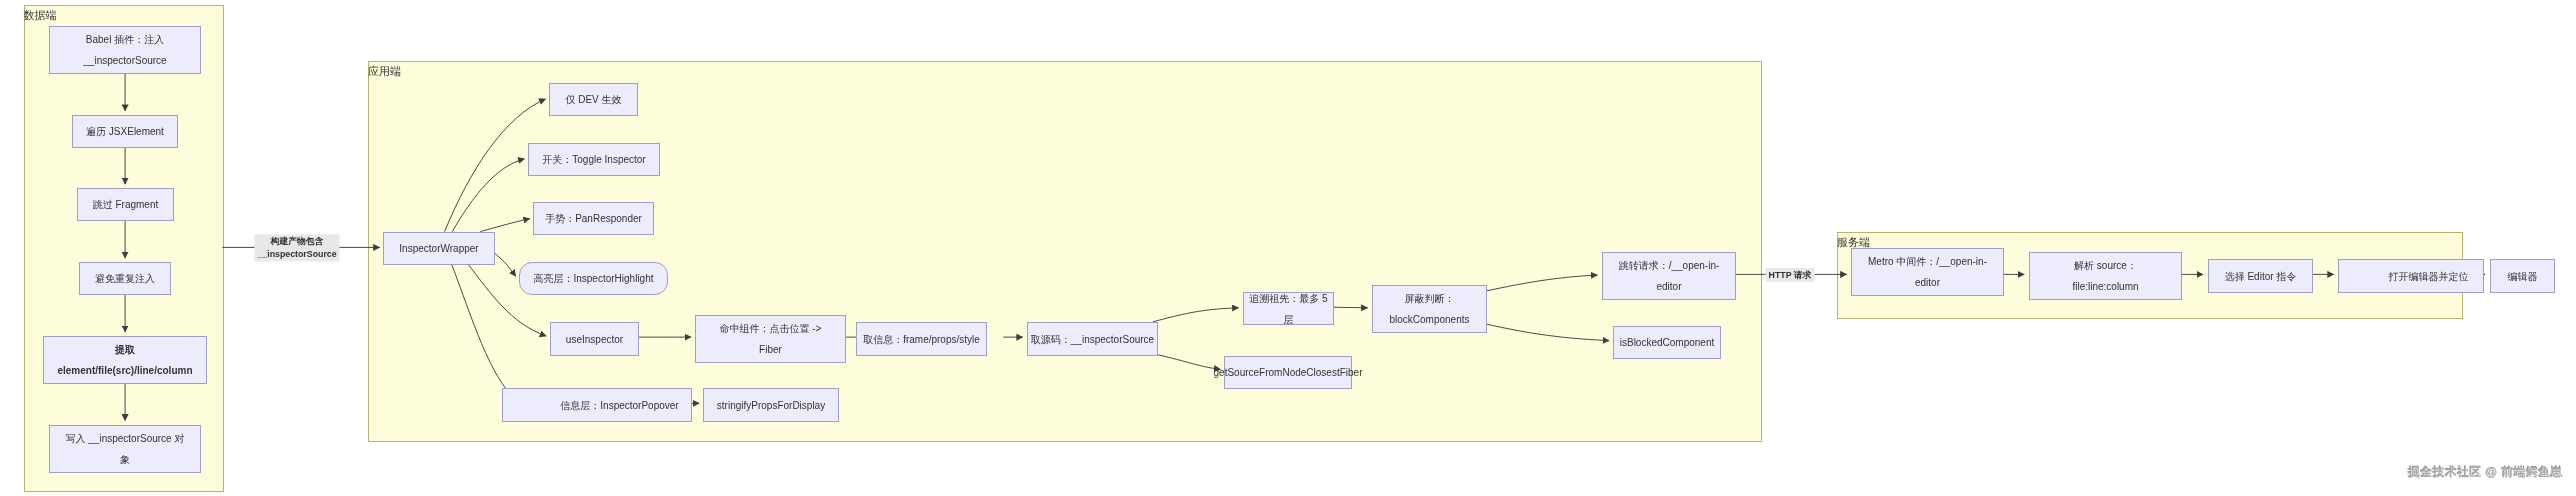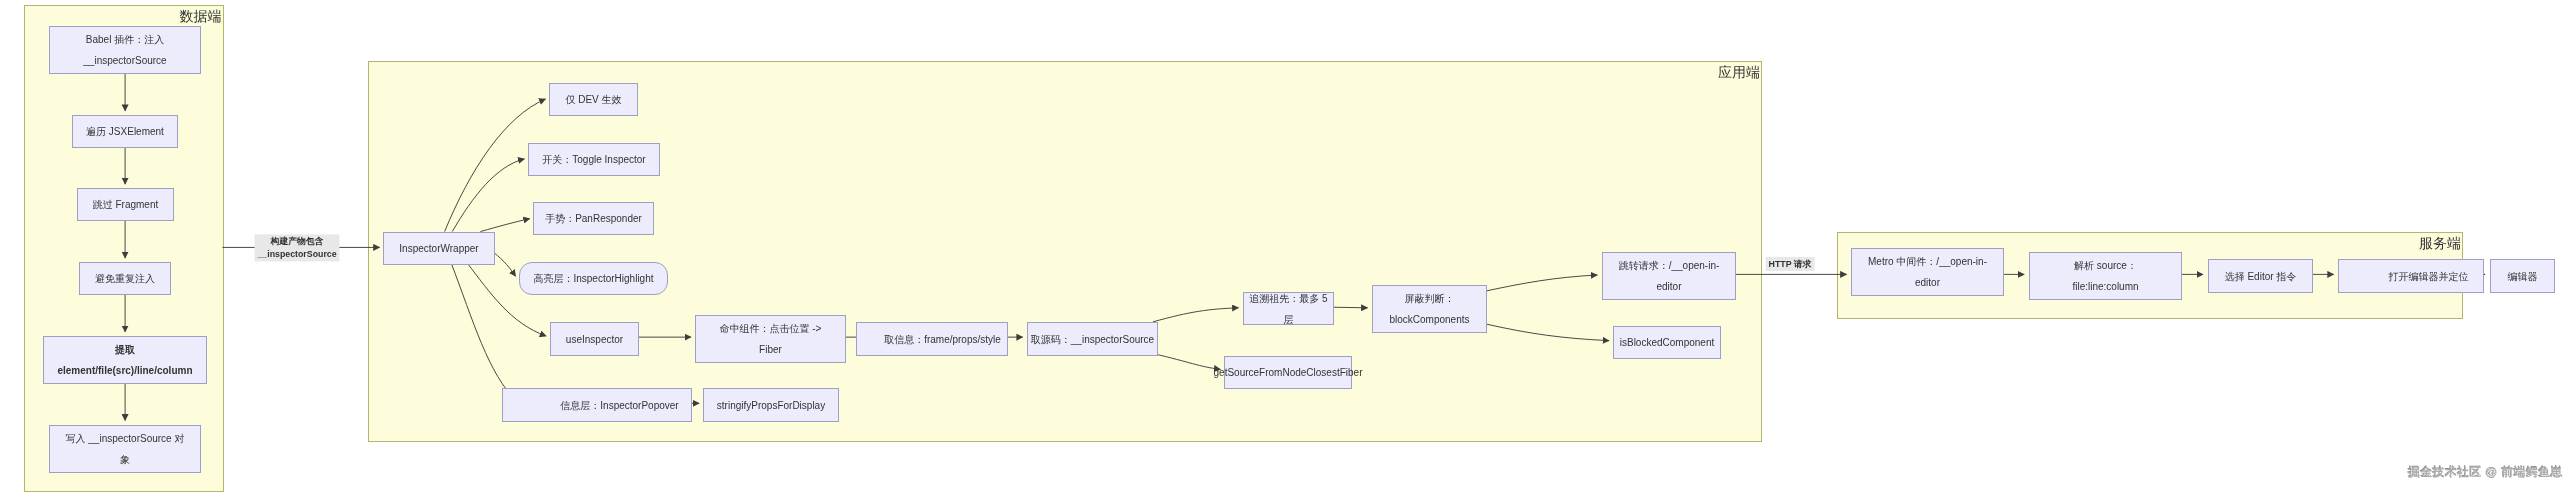--- a/index.html
+++ b/index.html
@@ -5,21 +5,21 @@
   :root{
     --node-fill:#ececfc; --node-border:#a09ec6;
     --group-fill:#fdfddc; --group-border:#b4b46a;
     --edge:#3d3d3d; --edge-label-bg:#e8e8e8; --text:#333333;
   }
   html,body{margin:0;padding:0;background:#ffffff;}
   body{font-family:"Liberation Sans","DejaVu Sans",sans-serif;color:var(--text);}
   .canvas{position:relative;width:2576px;height:496px;background:#ffffff;overflow:hidden;}
   svg.edge-layer{position:absolute;left:0;top:0;z-index:2;}
   .group{position:absolute;background:var(--group-fill);border:0.6px solid var(--group-border);z-index:0;}
-  .group-label{position:absolute;text-align:right;font-size:14px;color:var(--text);z-index:1;}
+  .group-label{position:absolute;text-align:left;font-size:11px;color:var(--text);z-index:1;}
   .node{position:absolute;background:var(--node-fill);border:0.6px solid var(--node-border);
         display:flex;align-items:center;justify-content:center;text-align:center;
         font-size:10px;line-height:21px;white-space:pre-line;z-index:3;
         box-shadow:0 0 0 0 transparent;}
   .edge-label{position:absolute;transform:translate(-50%,-50%);background:var(--edge-label-bg);
         padding:0.6px 2.9px;font-size:8.8px;line-height:13px;text-align:center;white-space:pre-line;z-index:4;font-weight:bold;}
   .watermark{position:absolute;right:13px;top:465px;font-size:11.7px;font-weight:600;
         letter-spacing:0.6px;color:#ababab;text-shadow:0.6px 0.6px 0 #ffffff,-0.6px -0.6px 0 #8f8f8f;z-index:5;}
 </style>
 </head>
@@ -80,37 +80,37 @@
       <div class="node" style="left: 383px; top: 232px; width: 110px; height: 31px;">InspectorWrapper</div>
       <div class="node" style="left: 549px; top: 83px; width: 87px; height: 31px;">仅 DEV 生效</div>
       <div class="node" style="left: 528px; top: 143px; width: 130px; height: 31px;">开关：Toggle Inspector</div>
       <div class="node" style="left: 533px; top: 202px; width: 119px; height: 31px;">手势：PanResponder</div>
       <div class="node" style="left: 519px; top: 262px; width: 147px; height: 31px; border-radius: 13px;">高亮层：InspectorHighlight</div>
       <div class="node" style="left: 550px; top: 322px; width: 87px; height: 32px;">useInspector</div>
       <div class="node" style="left: 502px; top: 388px; width: 143px; height: 32px; padding-left: 45px;">信息层：InspectorPopover</div>
       <div class="node" style="left: 695px; top: 315px; width: 149px; height: 46px;">命中组件：点击位置 -&gt;
 Fiber</div>
       <div class="node" style="left: 703px; top: 388px; width: 134px; height: 32px;">stringifyPropsForDisplay</div>
-      <div class="node" style="left: 856px; top: 322px; width: 129px; height: 32px; padding-left: 21px;">取信息：frame/props/style</div>
+      <div class="node" style="left: 856px; top: 322px; width: 129px; height: 32px;">取信息：frame/props/style</div>
       <div class="node" style="left: 1027px; top: 322px; width: 129px; height: 32px;">取源码：__inspectorSource</div>
       <div class="node" style="left: 1243px; top: 292px; width: 89px; height: 31px;">追溯祖先：最多 5 层</div>
       <div class="node" style="left: 1372px; top: 285px; width: 113px; height: 46px;">屏蔽判断：
 blockComponents</div>
       <div class="node" style="left: 1224px; top: 356px; width: 126px; height: 31px;">getSourceFromNodeClosestFiber</div>
       <div class="node" style="left: 1602px; top: 252px; width: 132px; height: 46px;">跳转请求：/__open-in-
 editor</div>
       <div class="node" style="left: 1613px; top: 326px; width: 106px; height: 31px;">isBlockedComponent</div>
       <div class="node" style="left: 1851px; top: 248px; width: 151px; height: 46px;">Metro 中间件：/__open-in-
 editor</div>
       <div class="node" style="left: 2029px; top: 252px; width: 151px; height: 46px;">解析 source：
 file:line:column</div>
       <div class="node" style="left: 2208px; top: 259px; width: 103px; height: 32px;">选择 Editor 指令</div>
       <div class="node" style="left: 2338px; top: 259px; width: 109px; height: 32px; padding-left: 35px;">打开编辑器并定位</div>
       <div class="node" style="left: 2490px; top: 259px; width: 63px; height: 32px;">编辑器</div>
     </div>
   <div id="edge-labels">
       <div class="edge-label" style="left: 297px; top: 248px;">构建产物包含
 __inspectorSource</div>
-      <div class="edge-label" style="left: 1790px; top: 264px;">HTTP 请求</div>
+      <div class="edge-label" style="left: 1790px; top: 275px;">HTTP 请求</div>
     </div>
   <div class="watermark">掘金技术社区 @ 前端鳄鱼崽</div>
 </div>
 
 
 </body></html>

